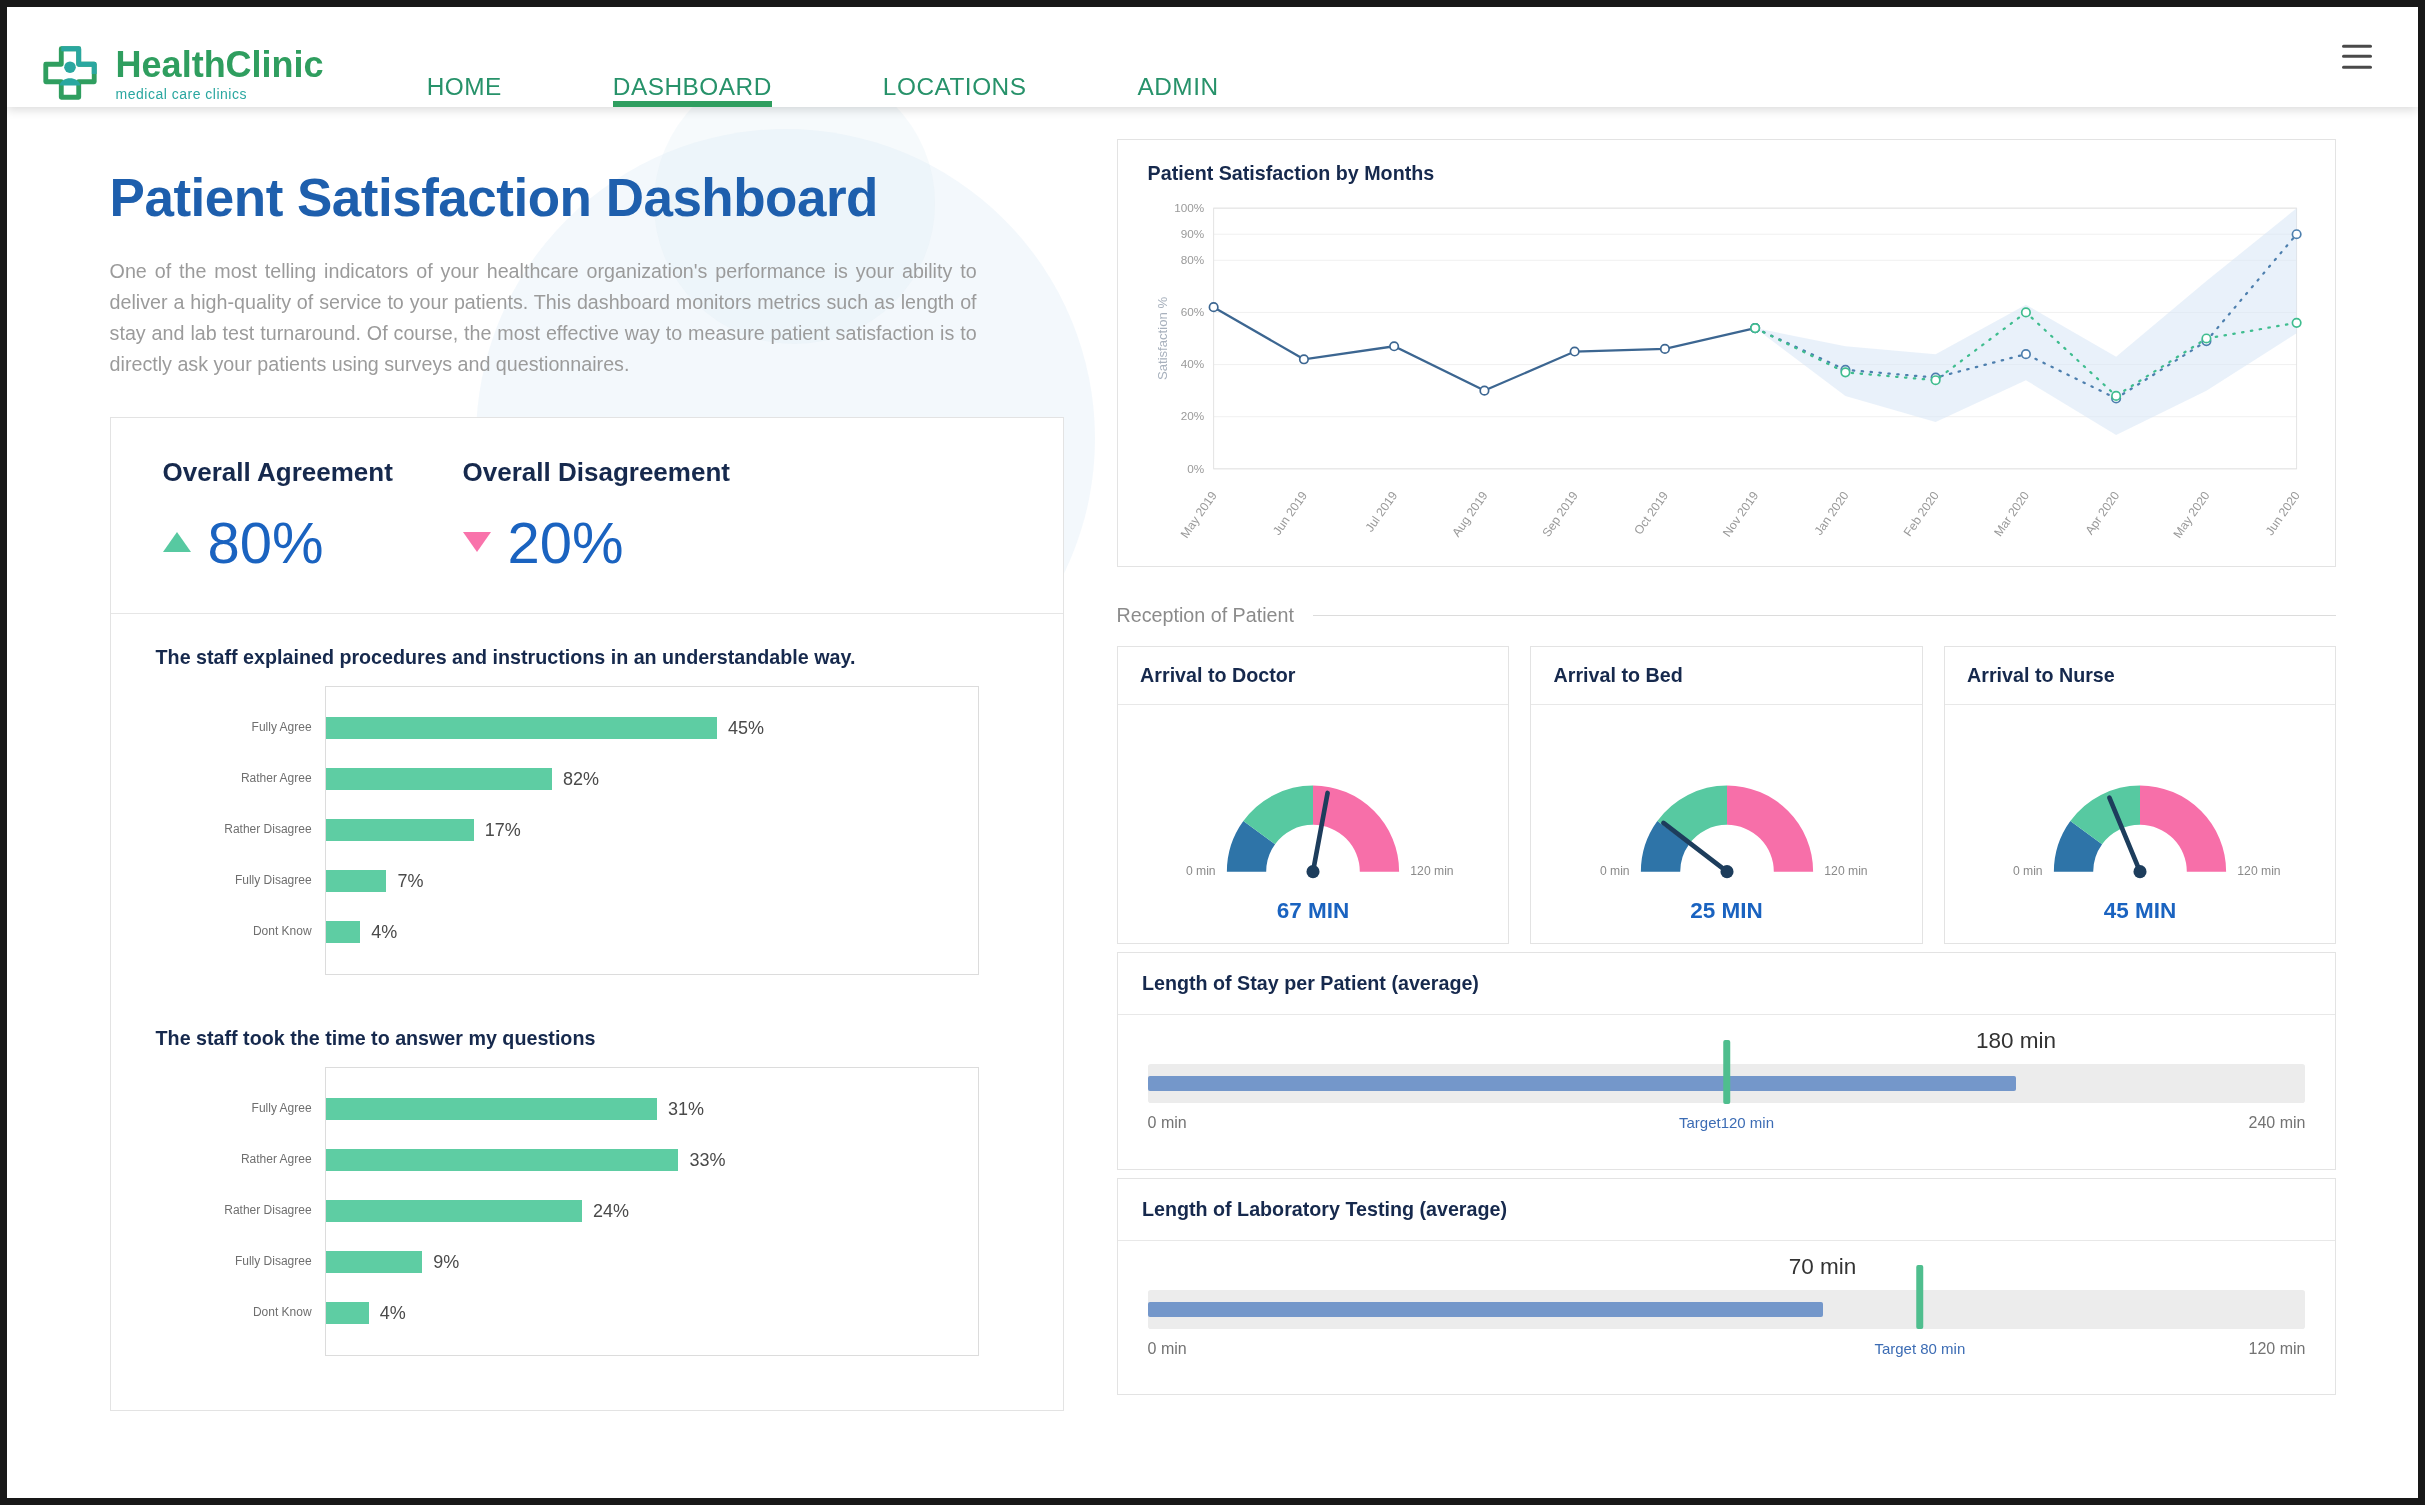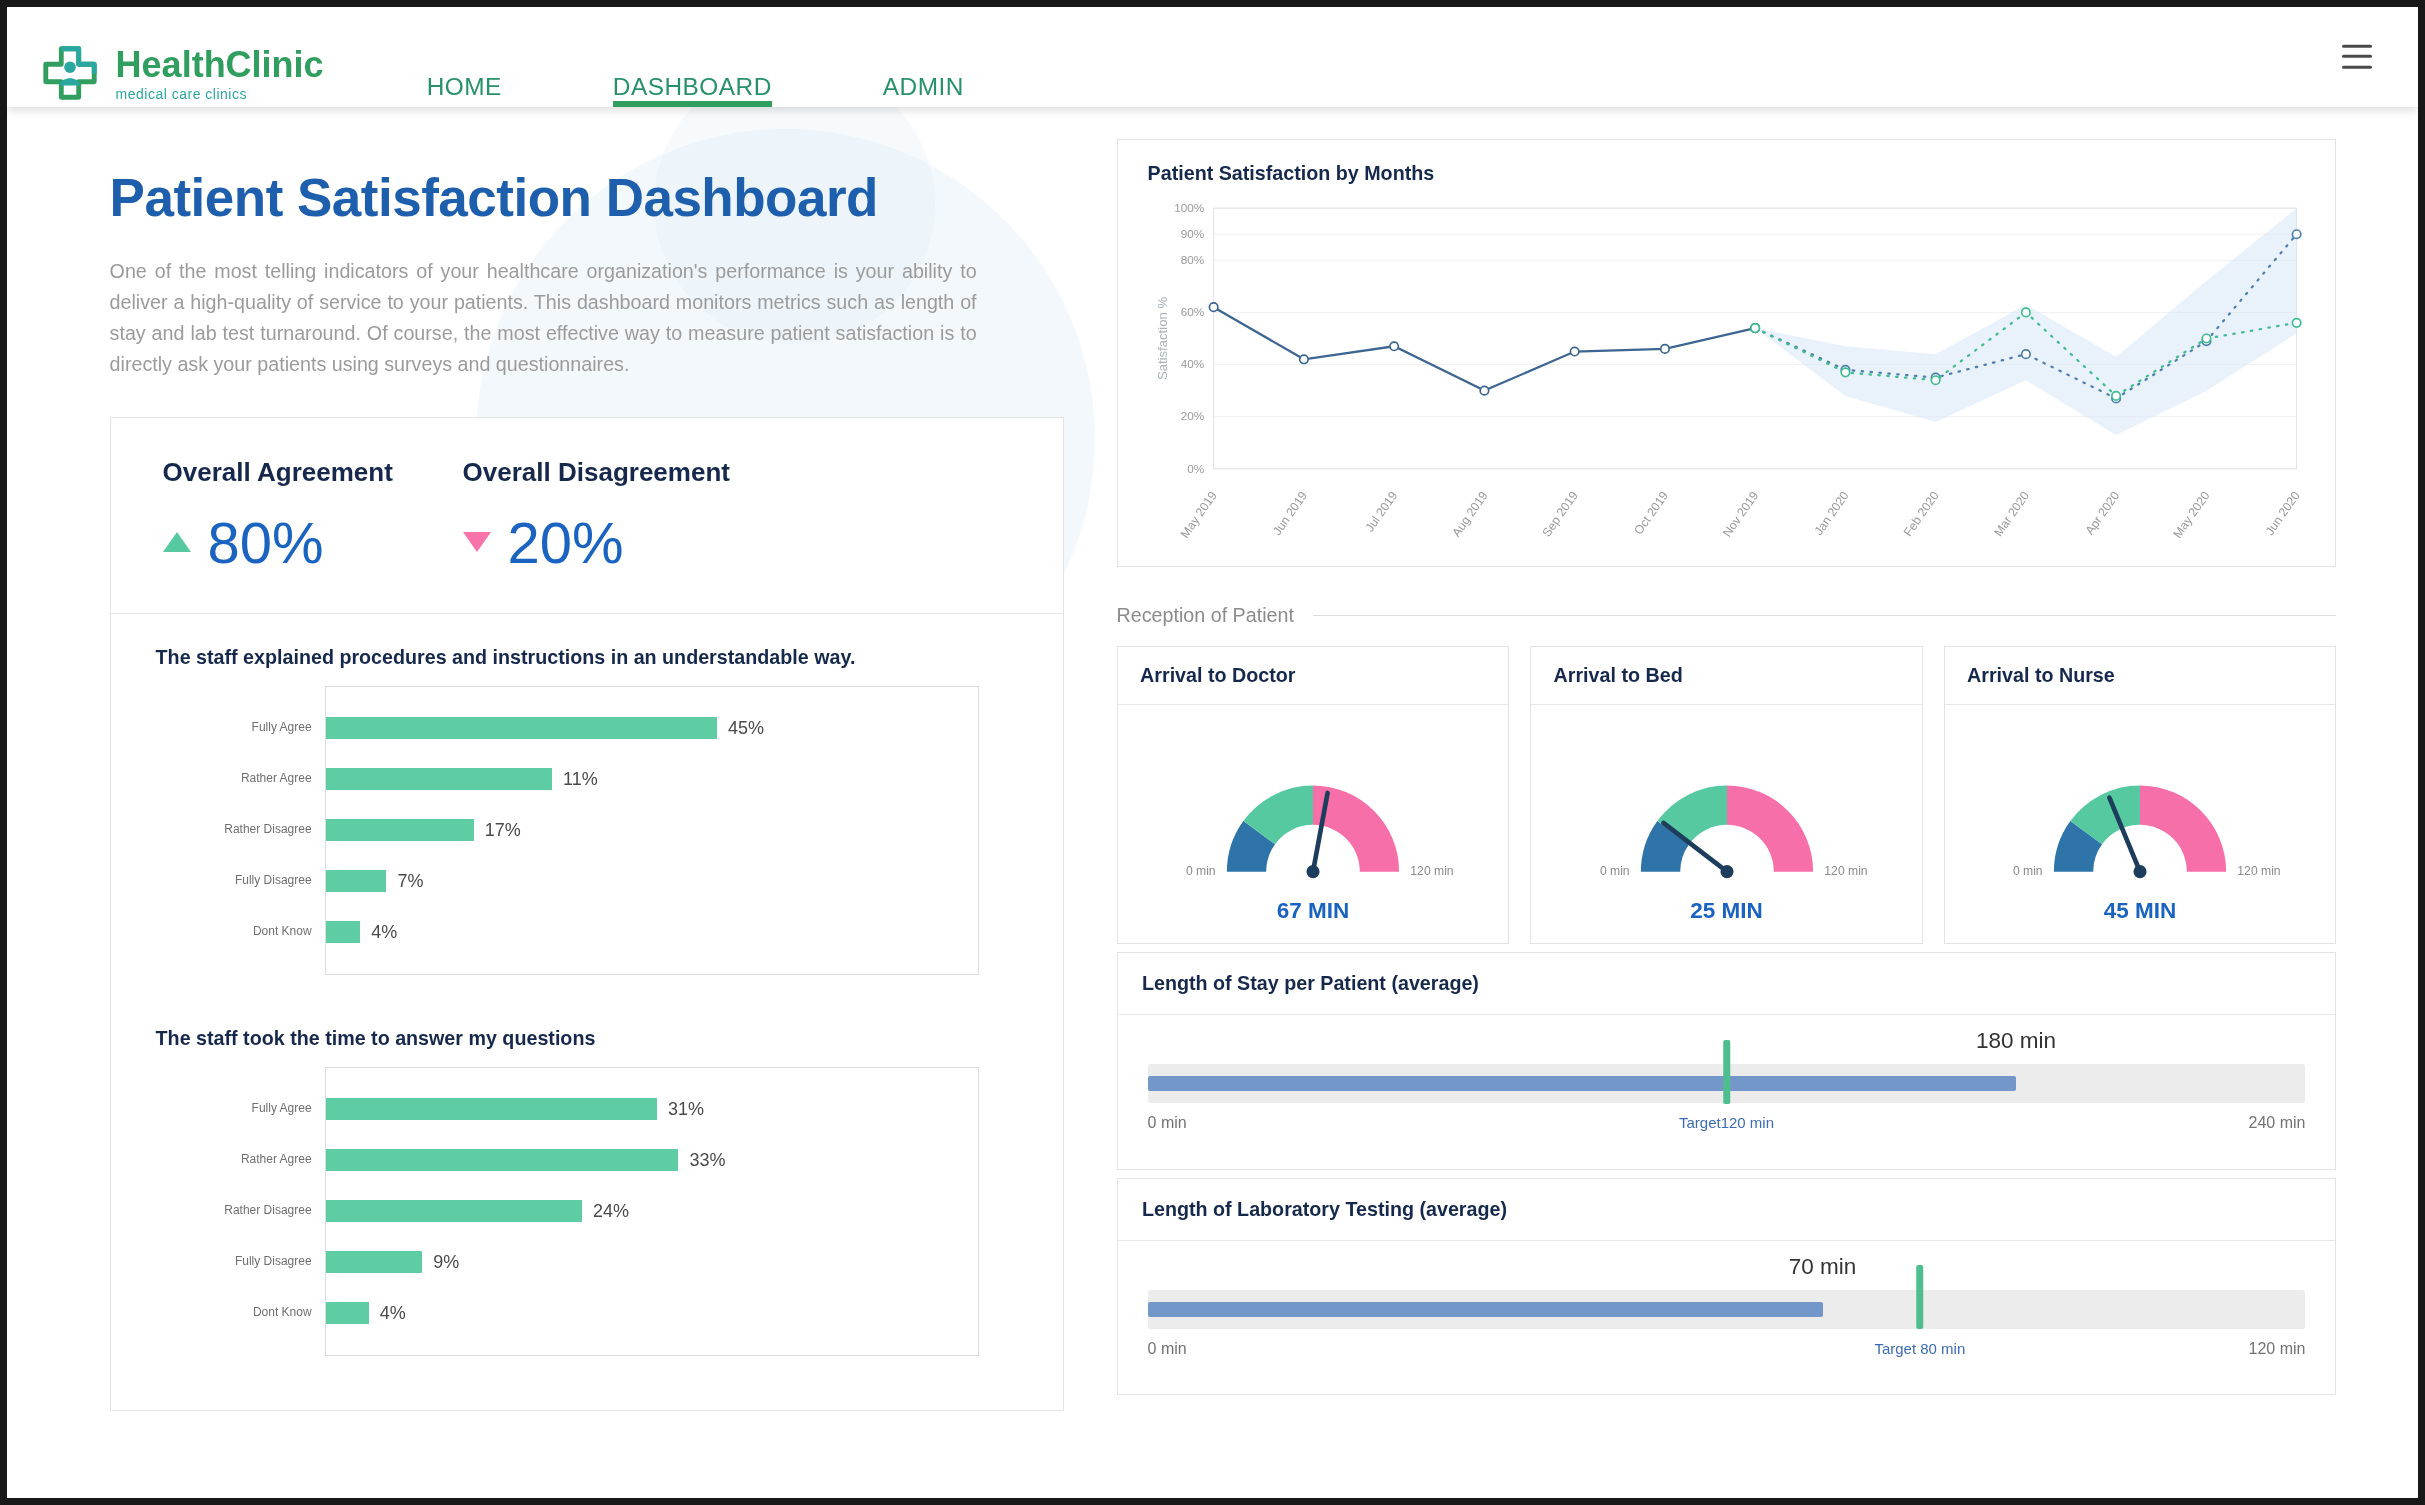--- a/index.html
+++ b/index.html
@@ -97,20 +97,21 @@
         </svg>
       </span>
       <span class="brand-text">
         <span class="brand-name">HealthClinic</span>
         <span class="brand-tag">medical care clinics</span>
       </span>
     </div>
     <nav class="nav-links">
       <a class="nav-item">HOME</a>
       <a class="nav-item active">DASHBOARD</a>
+      <a class="nav-item">LOCATIONS</a>
       <a class="nav-item">ADMIN</a>
     </nav>
     <div class="hamburger">
       <span></span>
         <span></span>
         <span></span>
     </div>
   </header>
 
   <div class="blob blob1"></div>
@@ -151,21 +152,21 @@
               <div class="bcat">Fully Disagree</div>
               <div class="bcat">Dont Know</div>
             </div>
             <div class="bplot">
               <div class="brow">
                 <div class="bbar" style="width:60%"></div>
                 <span class="bval">45%</span>
               </div>
               <div class="brow">
                 <div class="bbar" style="width:34.7%"></div>
-                <span class="bval">11%</span>
+                <span class="bval">82%</span>
               </div>
               <div class="brow">
                 <div class="bbar" style="width:22.7%"></div>
                 <span class="bval">17%</span>
               </div>
               <div class="brow">
                 <div class="bbar" style="width:9.3%"></div>
                 <span class="bval">7%</span>
               </div>
               <div class="brow">

